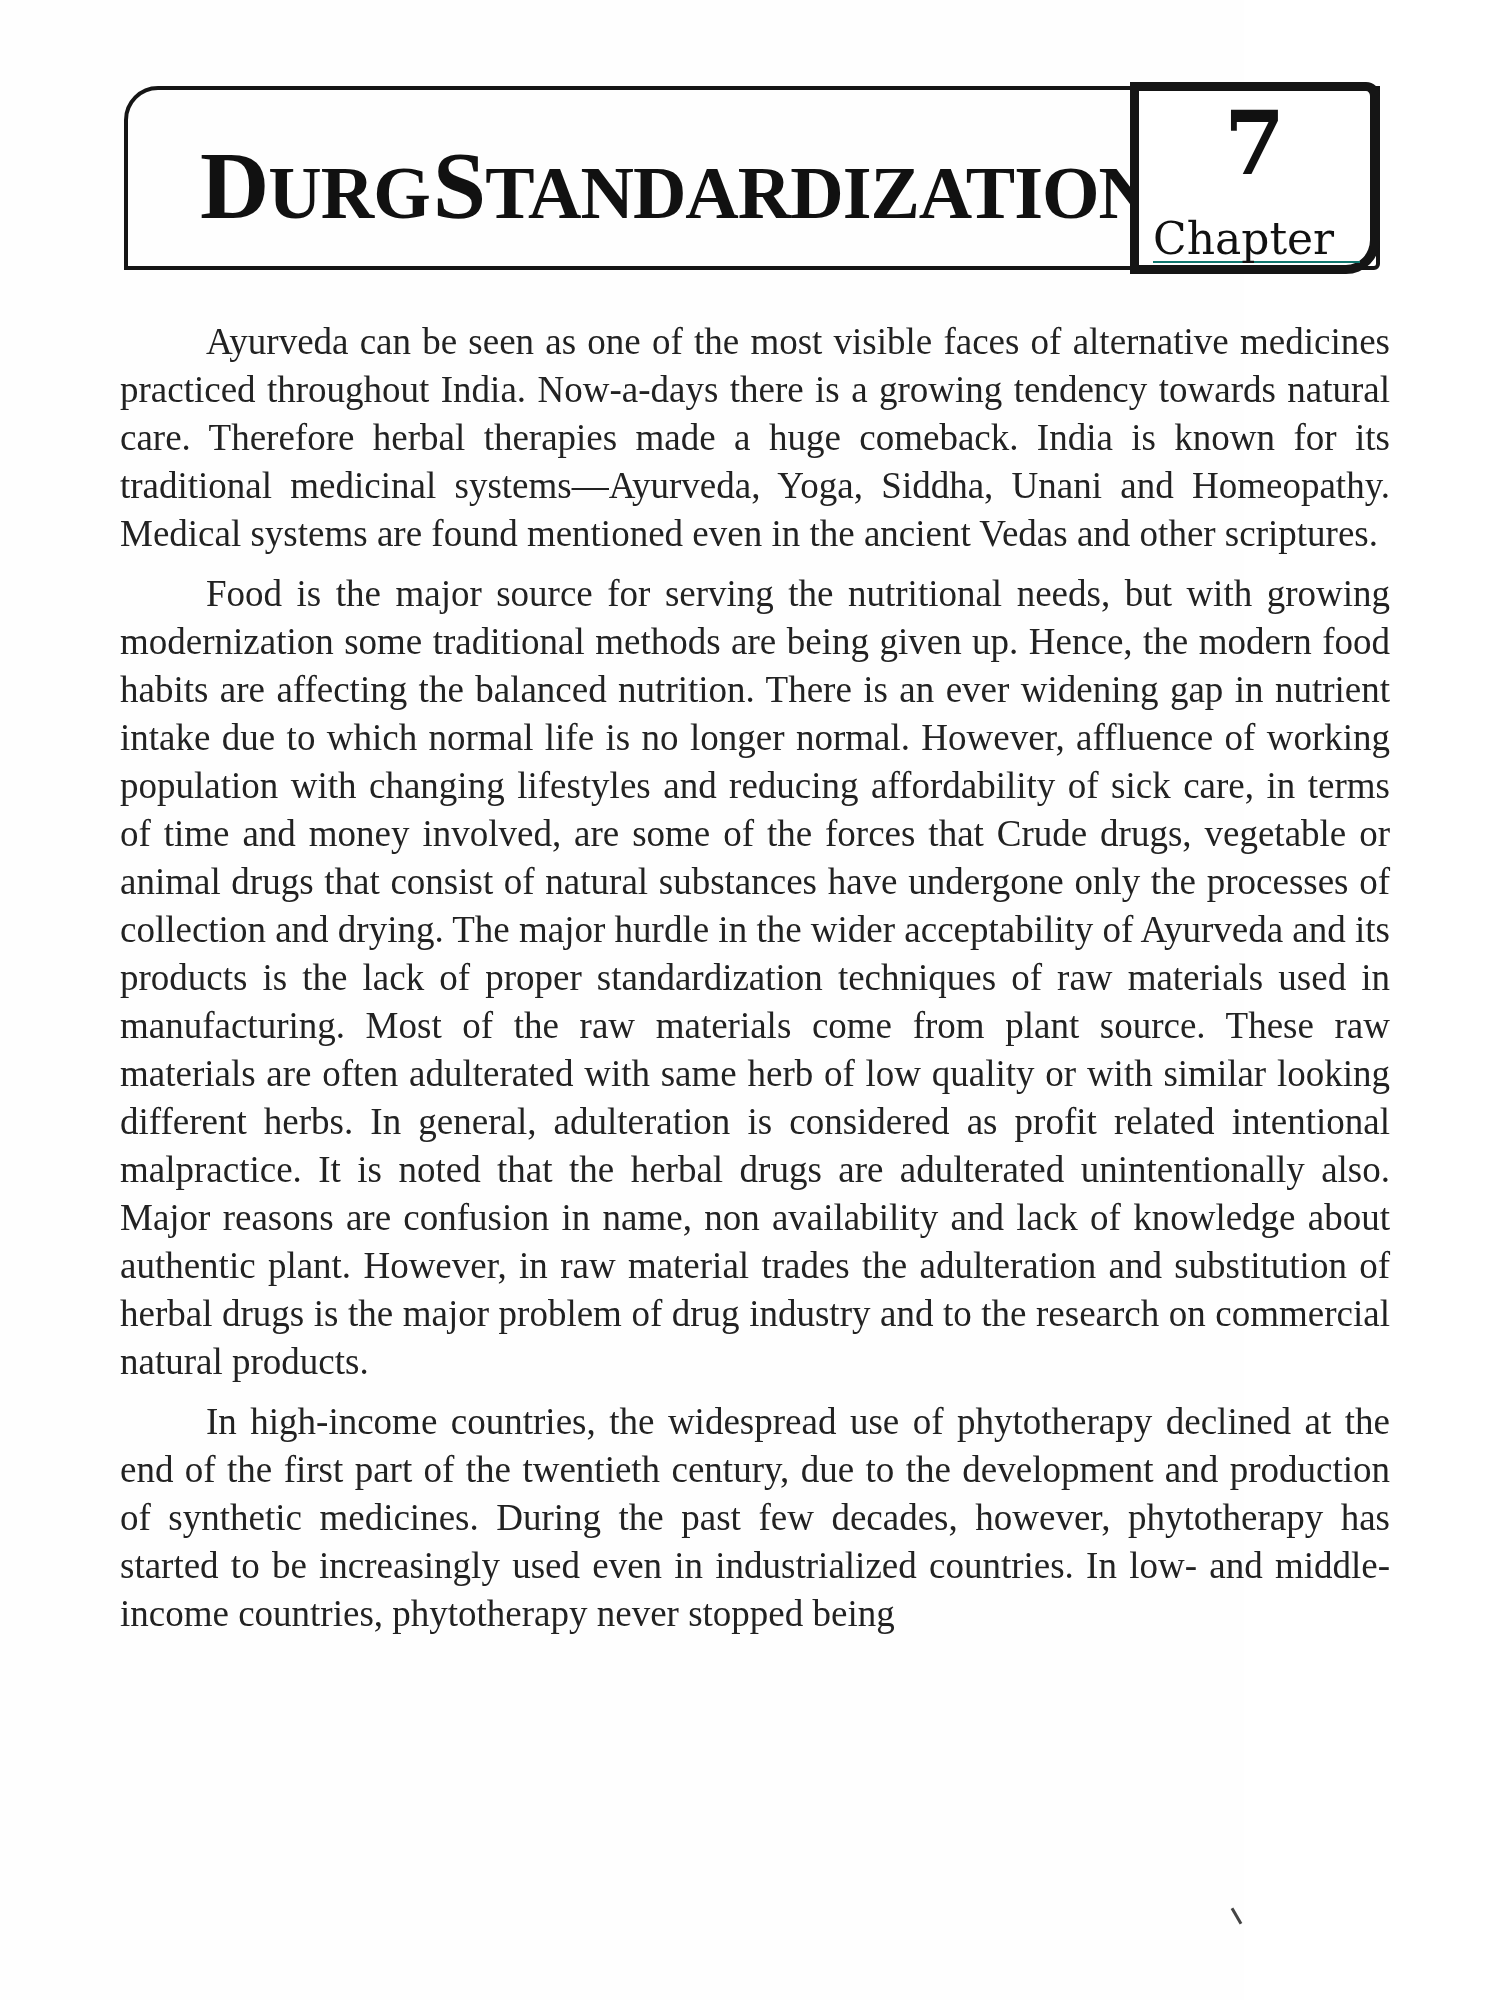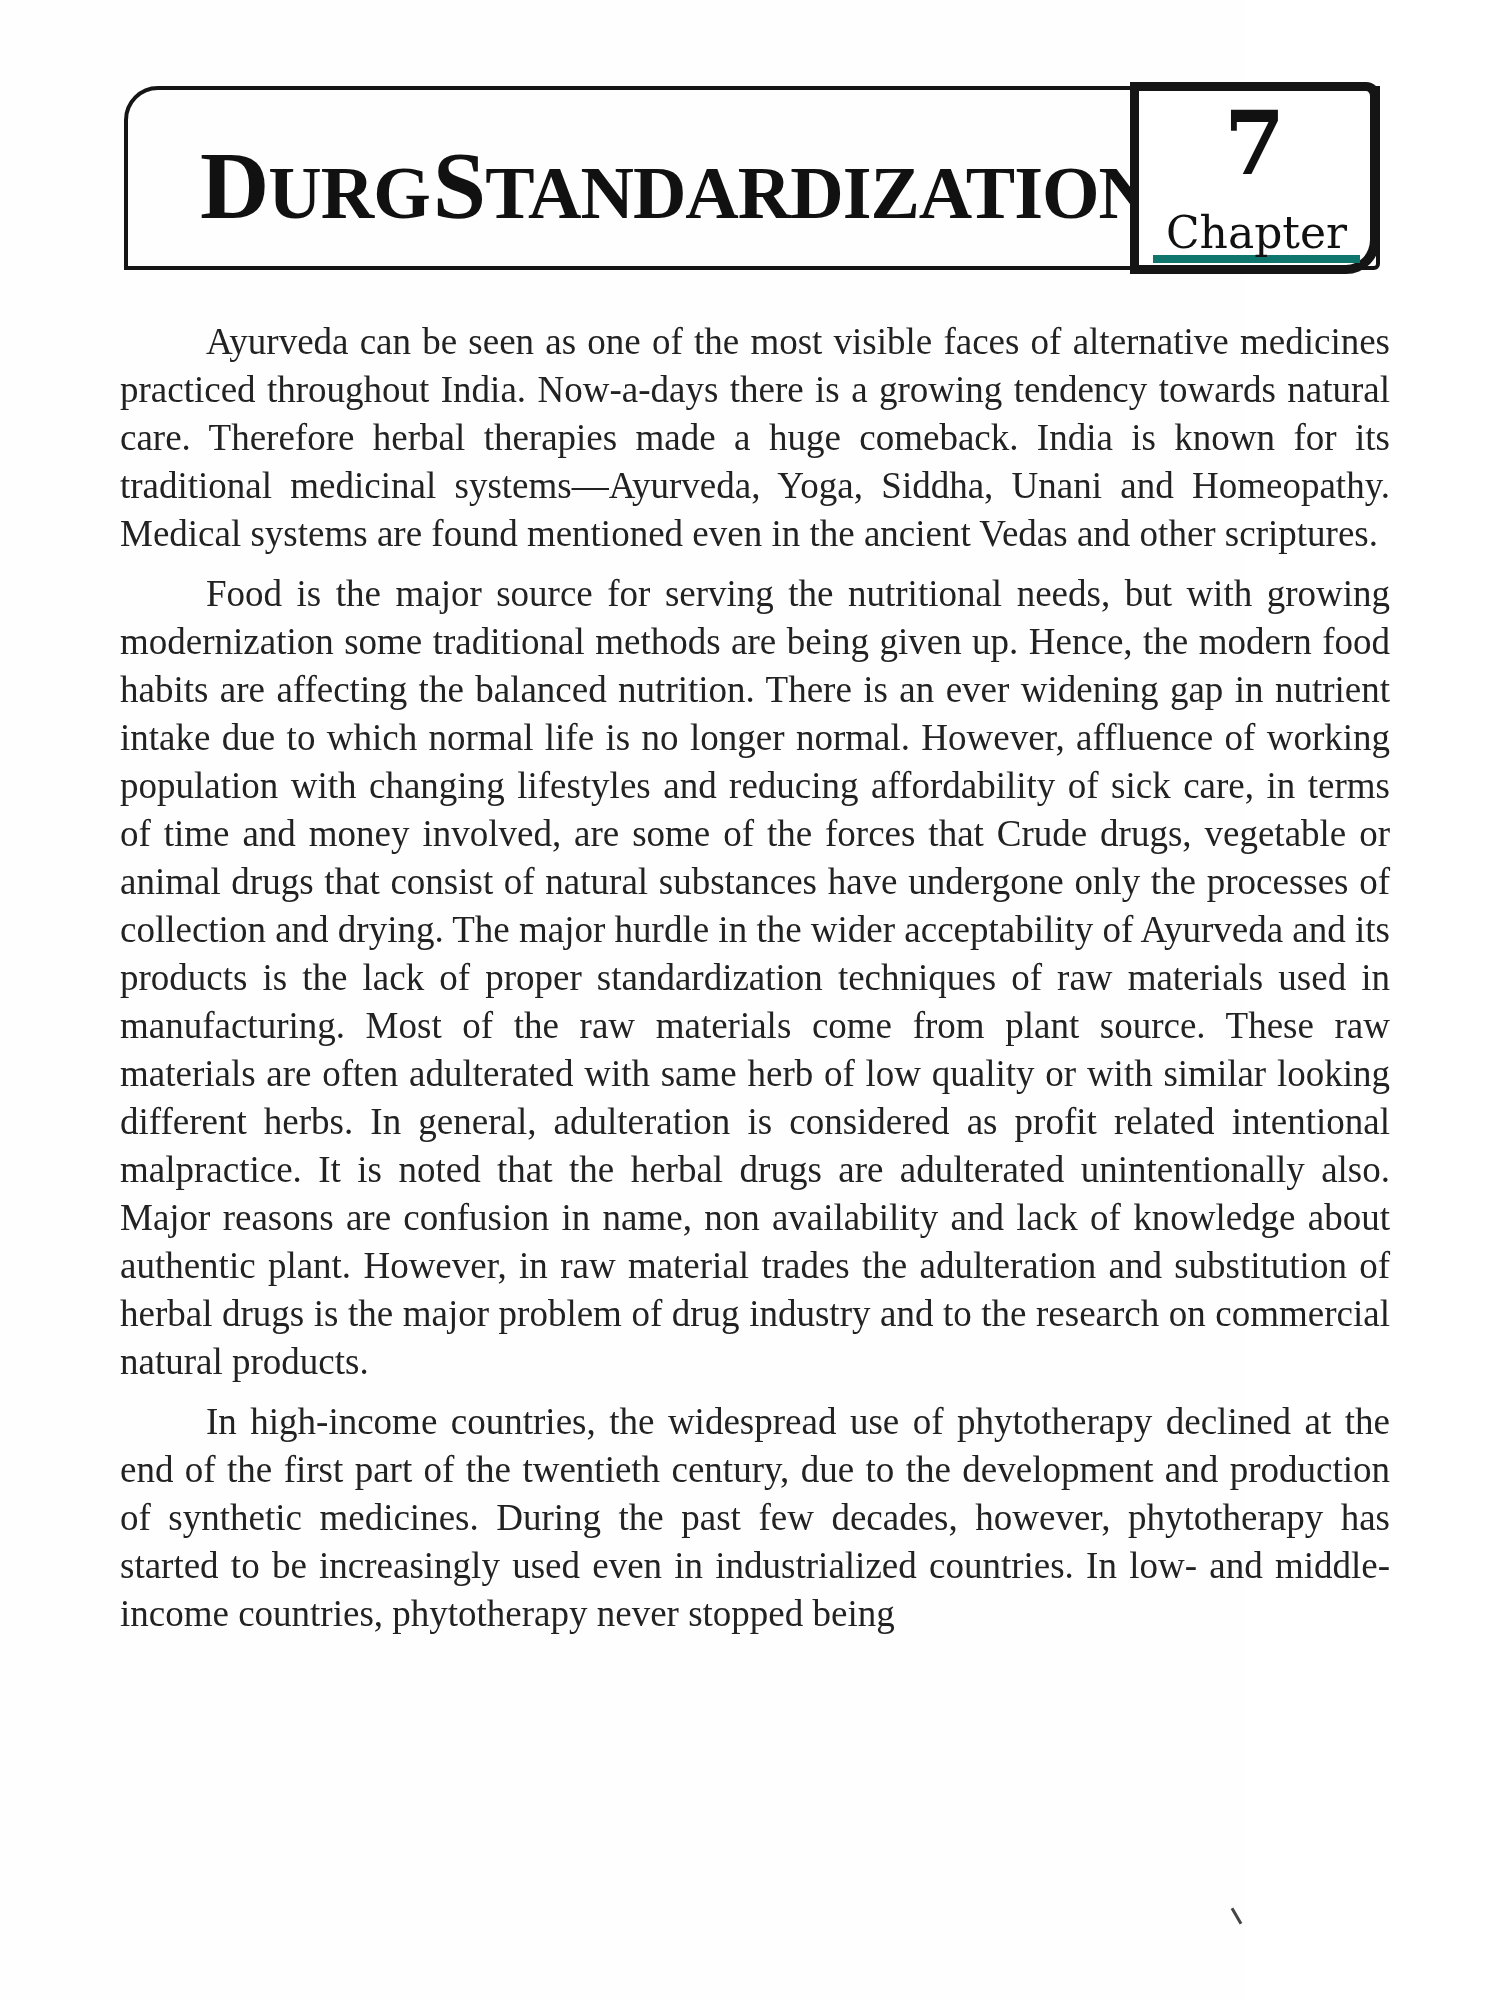--- a/index.html
+++ b/index.html
@@ -22,23 +22,23 @@
     position: absolute; right: -4px; top: -8px; width: 250px; height: 192px;
     border: 9px solid #151515; border-right-width: 10px; box-sizing: border-box;
     border-top-right-radius: 14px; border-bottom-right-radius: 34px;
     background: #fff;
   }
   .chapter-num {
     position: absolute; left: 0; right: 0; top: 8px; text-align: center;
     font-family: "DejaVu Serif", serif; font-weight: bold; font-size: 88px; color: #111; line-height: 1;
   }
   .chapter-label {
-    position: absolute; left: 14px; right: 10px; bottom: 2px; text-align: center;
+    position: absolute; left: 14px; right: 10px; bottom: 2px; text-align: left;
     font-family: "DejaVu Serif", serif; font-size: 44px; color: #111; line-height: 1;
-    border-bottom: 8px solid #0f766e;
+    border-bottom: 2px solid #0f766e;
   }
 
   .body-text {
     position: absolute; left: 120px; top: 318px; width: 1270px;
     font-family: "Liberation Serif", "DejaVu Serif", serif;
     font-size: 37px; line-height: 48px; color: #222; text-align: justify;
   }
   .body-text p { margin: 0 0 12px 0; text-indent: 86px; }
   .mark { position: absolute; left: 1235px; top: 1907px; width: 3px; height: 18px; background: #444; transform: rotate(-30deg); }
 </style>

